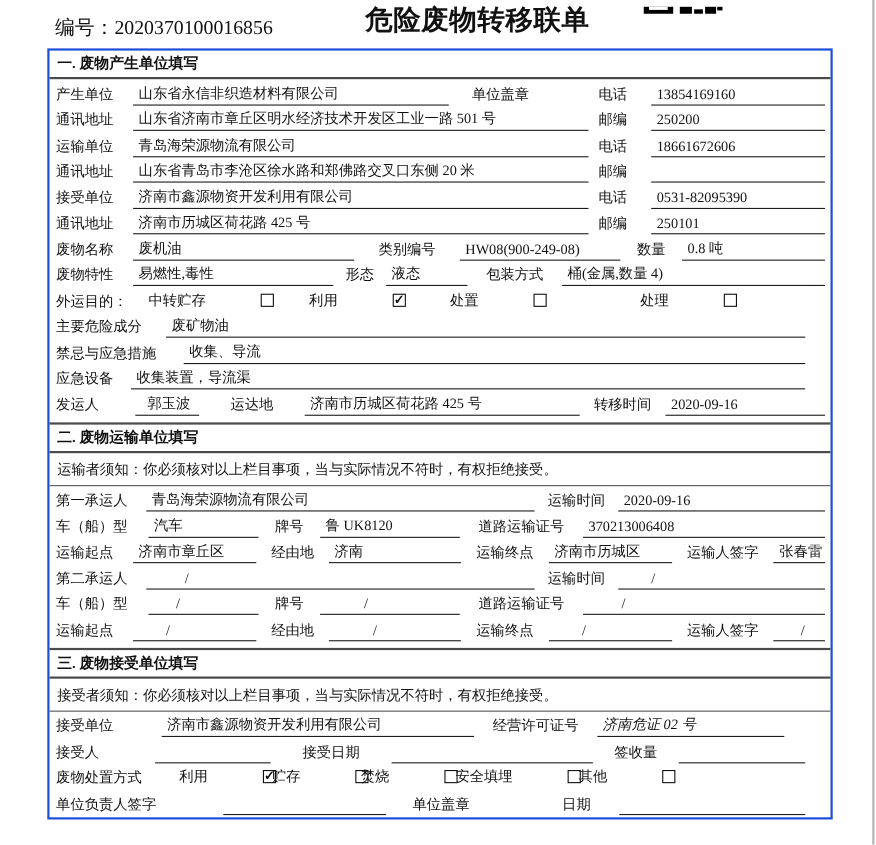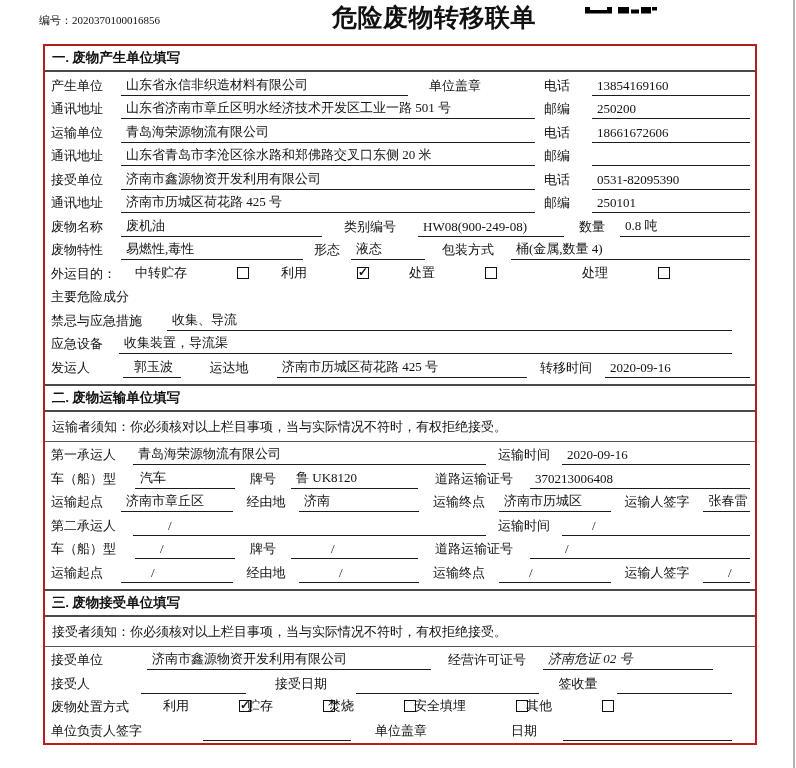--- a/index.html
+++ b/index.html
@@ -2,24 +2,24 @@
 <html><head>
 <meta charset="utf-8">
 <style>
   html,body{margin:0;padding:0;}
   body{
     width:796px;height:768px;background:#ffffff;position:relative;overflow:hidden;
     font-family:"Liberation Serif","DejaVu Serif",serif;color:#111;
   }
   .window-edge{position:absolute;right:1px;top:0;width:2px;height:768px;background:#b3b3b3;}
   .topbar{position:relative;height:44px;}
-  .doc-no{position:absolute;left:39px;top:13px;font-size:11px;white-space:nowrap;}
+  .doc-no{position:absolute;left:50px;top:13px;font-size:18px;white-space:nowrap;}
   .title{position:absolute;left:332px;top:1px;margin:0;font-size:25px;font-weight:bold;letter-spacing:.5px;white-space:nowrap;}
   .qr{position:absolute;left:585px;top:0;}
-  .form-box{position:absolute;left:43px;top:44px;width:714px;box-sizing:border-box;border:2px solid #b91c1c;background:#fff;}
+  .form-box{position:absolute;left:43px;top:44px;width:714px;box-sizing:border-box;border:2px solid #1d4ed8;background:#fff;}
   .sec-header{height:24px;line-height:24px;font-size:13.5px;font-weight:bold;padding-left:7px;border-bottom:2px solid #4a4a4a;white-space:nowrap;}
   .sec-header.mid{border-top:2px solid #4a4a4a;}
   .note{height:29px;line-height:29px;font-size:13px;padding-left:7px;border-bottom:1.5px solid #555;white-space:nowrap;}
   .rows{padding:0 5px 6px 6px;}
   .rows.last{padding-bottom:2px;}
   .row{display:flex;align-items:flex-end;height:23.5px;font-size:13px;}
   .seg{white-space:nowrap;box-sizing:border-box;}
   .lab{flex:none;padding-bottom:1px;}
   .val{flex:none;border-bottom:1.4px solid #1c1c1c;padding:0 2px 1px 5px;min-height:16px;}
   .sp{flex:none;}
@@ -124,20 +124,21 @@
           <span class="cbtext">处置</span>
           <span class="cb"></span>
         </span>
         <span class="seg cbwrap" style="width: 168px;">
           <span class="cbtext">处理</span>
           <span class="cb"></span>
         </span>
       </div>
       <div class="row">
         <span class="seg lab" style="width: 100px;">主要危险成分</span>
+        <span class="seg val" style="flex: 1 1 auto; margin-right: 18px;">废矿物油</span>
       </div>
       <div class="row">
         <span class="seg lab" style="width: 116px;">禁忌与应急措施</span>
         <span class="seg val" style="flex: 1 1 auto; margin-right: 18px; font-family: Liberation Mono, monospace;">收集、导流</span>
       </div>
       <div class="row">
         <span class="seg lab" style="width: 68px;">应急设备</span>
         <span class="seg val" style="flex: 1 1 auto; margin-right: 18px;">收集装置，导流渠</span>
       </div>
       <div class="row">

